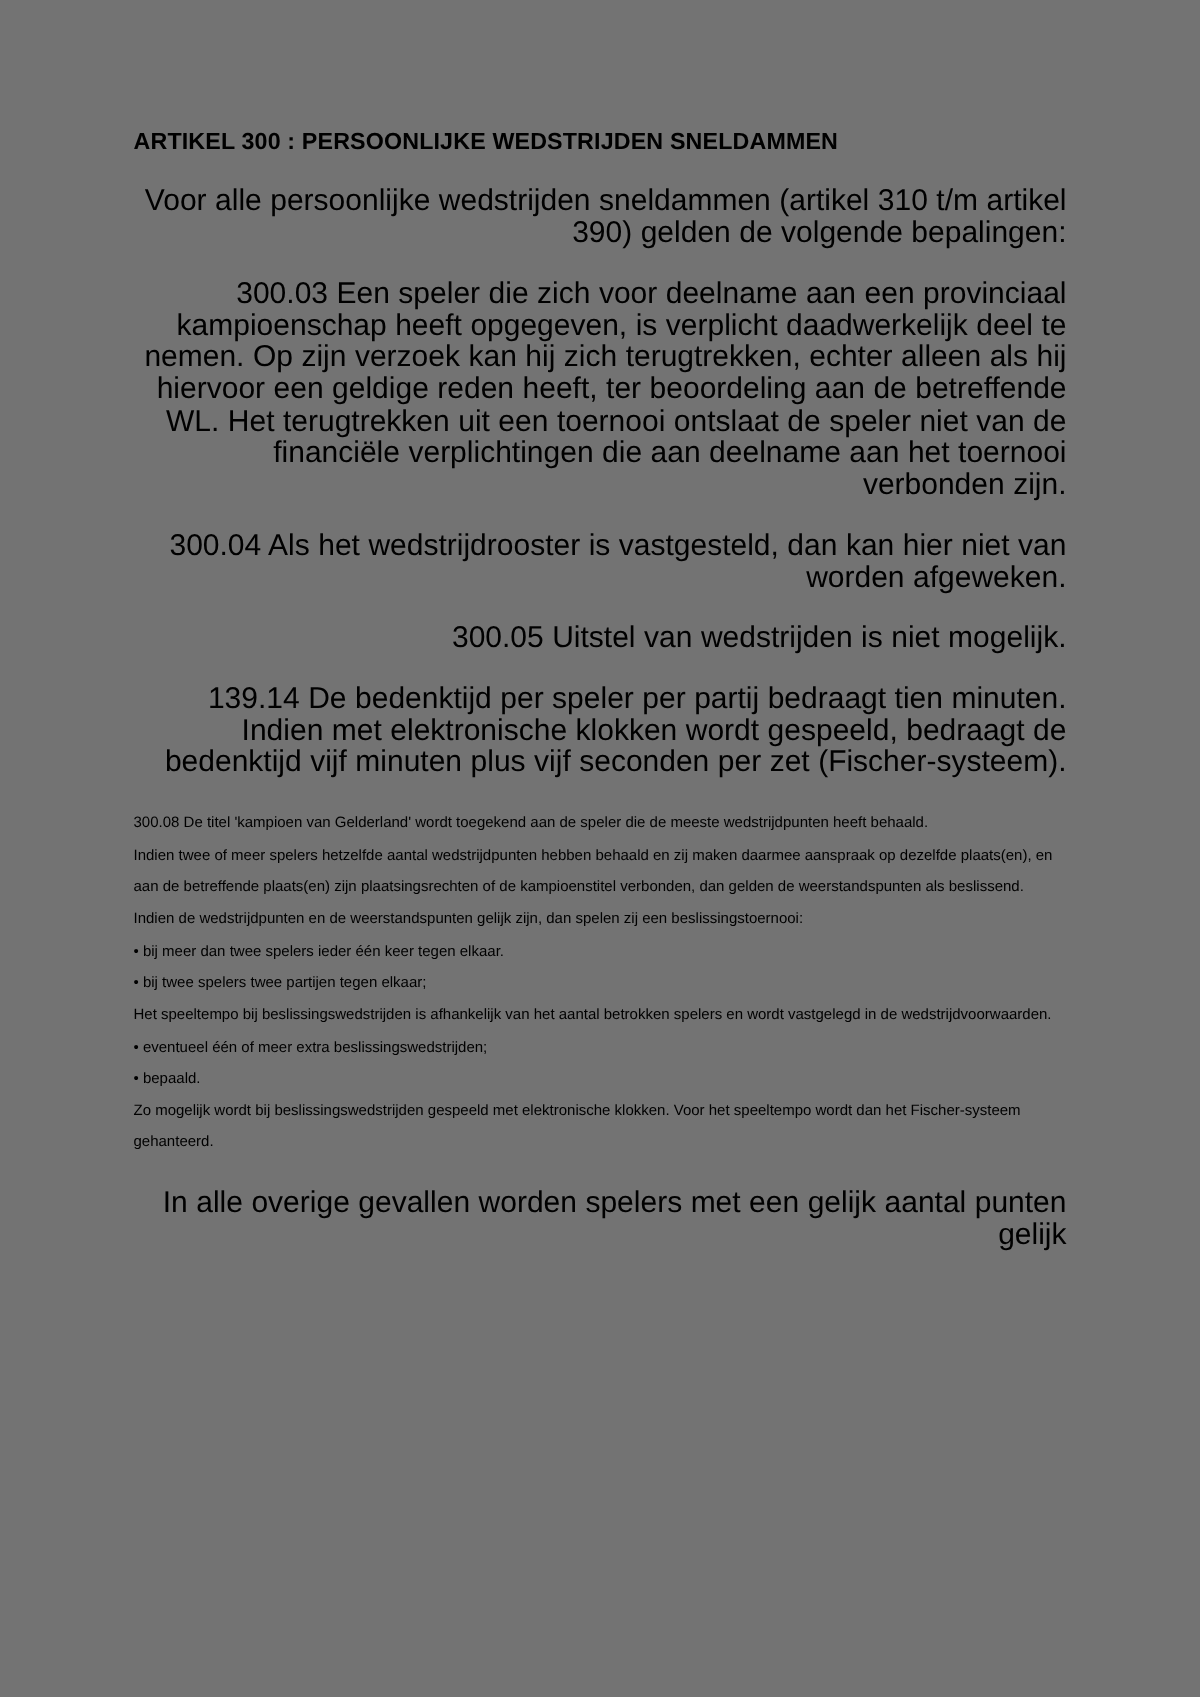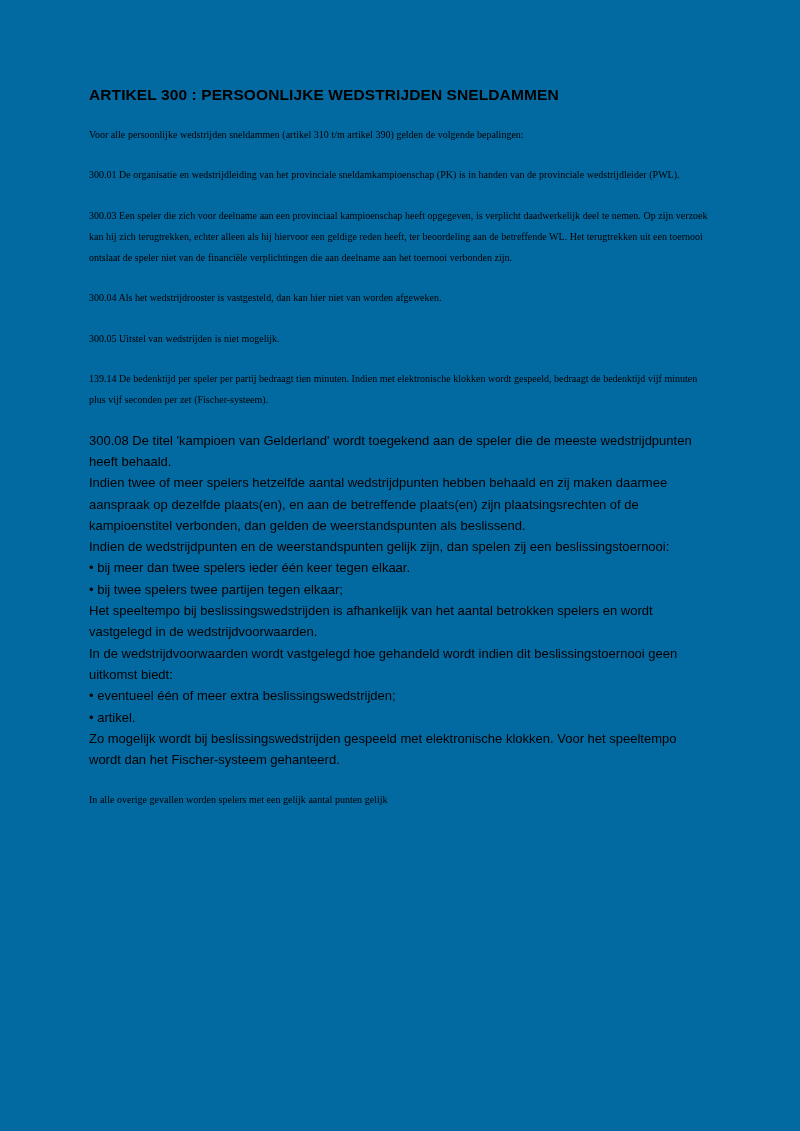--- a/index.html
+++ b/index.html
@@ -14,92 +14,89 @@
     font-family: "Liberation Sans", sans-serif;
     color: #000000;
     -webkit-font-smoothing: antialiased;
   }
   .page {
     position: absolute;
     left: 0;
     top: 0;
     width: 800px;
     height: 1131px;
-    background: #0369a1;
+    background: #737373;
     overflow: hidden;
   }
   .content {
     position: absolute;
     left: 89px;
     top: 84px;
     width: 622px;
   }
   .doc-heading {
     font-size: 15.5px;
     font-weight: bold;
     line-height: 21px;
     letter-spacing: 0.1px;
     margin: 0 0 19px 0;
     white-space: nowrap;
   }
   .para {
-    font-size: 10px;
+    font-size: 20px;
     line-height: 21.3px;
     margin: 0 0 19px 0;
-    text-align: left;
+    text-align: right;
     word-spacing: 0.1px;
-    font-family: Liberation Serif, serif;
   }
   .para:last-child {
     margin-bottom: 12px;
   }
   
   .block-tight {
-    font-size: 13px;
+    font-size: 10px;
     line-height: 21.3px;
     margin: 0 0 19px 0;
   }
   .block-tight .line {
     display: block;
   }
   .bullet-line {
     display: block;
   }
 </style>
 </head>
 <body>
 
 <div class="page">
   <div class="content">
 
     <h1 class="doc-heading">ARTIKEL 300 : PERSOONLIJKE WEDSTRIJDEN SNELDAMMEN</h1>
 
     <p class="para">Voor alle persoonlijke wedstrijden sneldammen (artikel 310 t/m artikel 390) gelden de volgende bepalingen:</p>
 
-    <p class="para">300.01 De organisatie en wedstrijdleiding van het provinciale sneldamkampioenschap (PK) is in handen van de provinciale wedstrijdleider (PWL).</p>
 
 
     <p class="para">300.03 Een speler die zich voor deelname aan een provinciaal kampioenschap heeft opgegeven, is verplicht daadwerkelijk deel te nemen. Op zijn verzoek kan hij zich terugtrekken, echter alleen als hij hiervoor een geldige reden heeft, ter beoordeling aan de betreffende WL. Het terugtrekken uit een toernooi ontslaat de speler niet van de financiële verplichtingen die aan deelname aan het toernooi verbonden zijn.</p>
 
     <p class="para">300.04 Als het wedstrijdrooster is vastgesteld, dan kan hier niet van worden afgeweken.</p>
 
     <p class="para">300.05 Uitstel van wedstrijden is niet mogelijk.</p>
 
 
     <p class="para">139.14 De bedenktijd per speler per partij bedraagt tien minuten. Indien met elektronische klokken wordt gespeeld, bedraagt de bedenktijd vijf minuten plus vijf seconden per zet (Fischer-systeem).</p>
 
     <div class="block-tight">
       <span class="line">300.08 De titel 'kampioen van Gelderland' wordt toegekend aan de speler die de meeste wedstrijdpunten heeft behaald.</span>
       <span class="line">Indien twee of meer spelers hetzelfde aantal wedstrijdpunten hebben behaald en zij maken daarmee aanspraak op dezelfde plaats(en), en aan de betreffende plaats(en) zijn plaatsingsrechten of de kampioenstitel verbonden, dan gelden de weerstandspunten als beslissend.</span>
       <span class="line">Indien de wedstrijdpunten en de weerstandspunten gelijk zijn, dan spelen zij een beslissingstoernooi:</span>
       <span class="bullet-line">• bij meer dan twee spelers ieder één keer tegen elkaar.</span>
       <span class="bullet-line">• bij twee spelers twee partijen tegen elkaar;</span>
       <span class="line">Het speeltempo bij beslissingswedstrijden is afhankelijk van het aantal betrokken spelers en wordt vastgelegd in de wedstrijdvoorwaarden.</span>
-      <span class="line">In de wedstrijdvoorwaarden wordt vastgelegd hoe gehandeld wordt indien dit beslissingstoernooi geen uitkomst biedt:</span>
       <span class="bullet-line">• eventueel één of meer extra beslissingswedstrijden;</span>
-      <span class="bullet-line">• artikel.</span>
+      <span class="bullet-line">• bepaald.</span>
       <span class="line">Zo mogelijk wordt bij beslissingswedstrijden gespeeld met elektronische klokken. Voor het speeltempo wordt dan het Fischer-systeem gehanteerd.</span>
     </div>
 
     <p class="para">In alle overige gevallen worden spelers met een gelijk aantal punten gelijk</p>
 
   </div>
 </div>
 
 </body></html>

